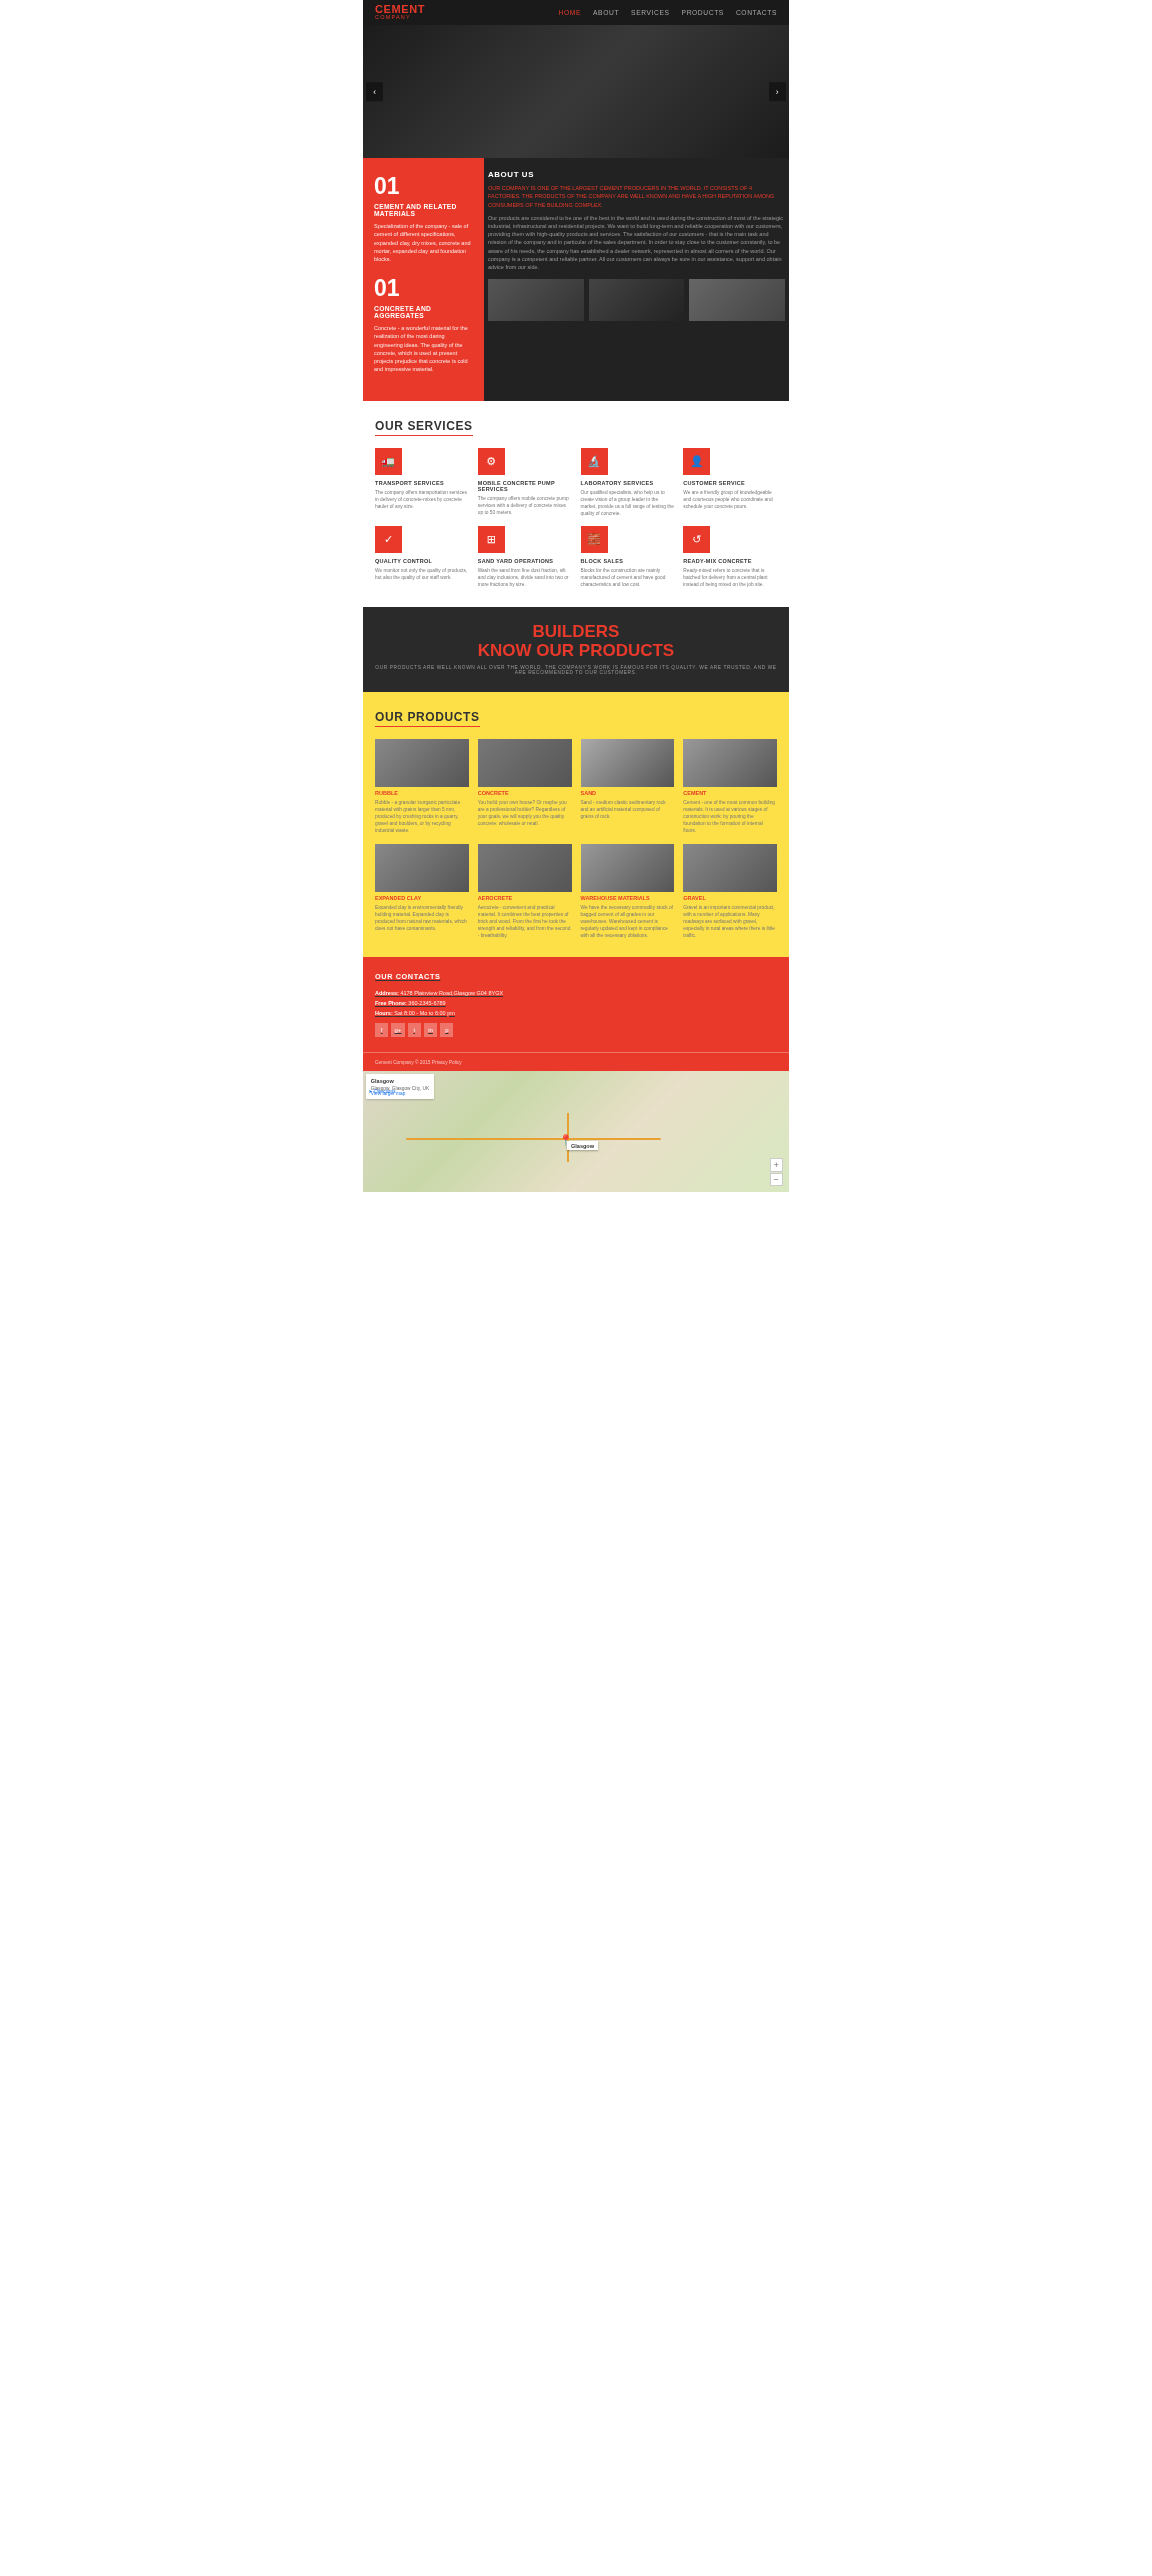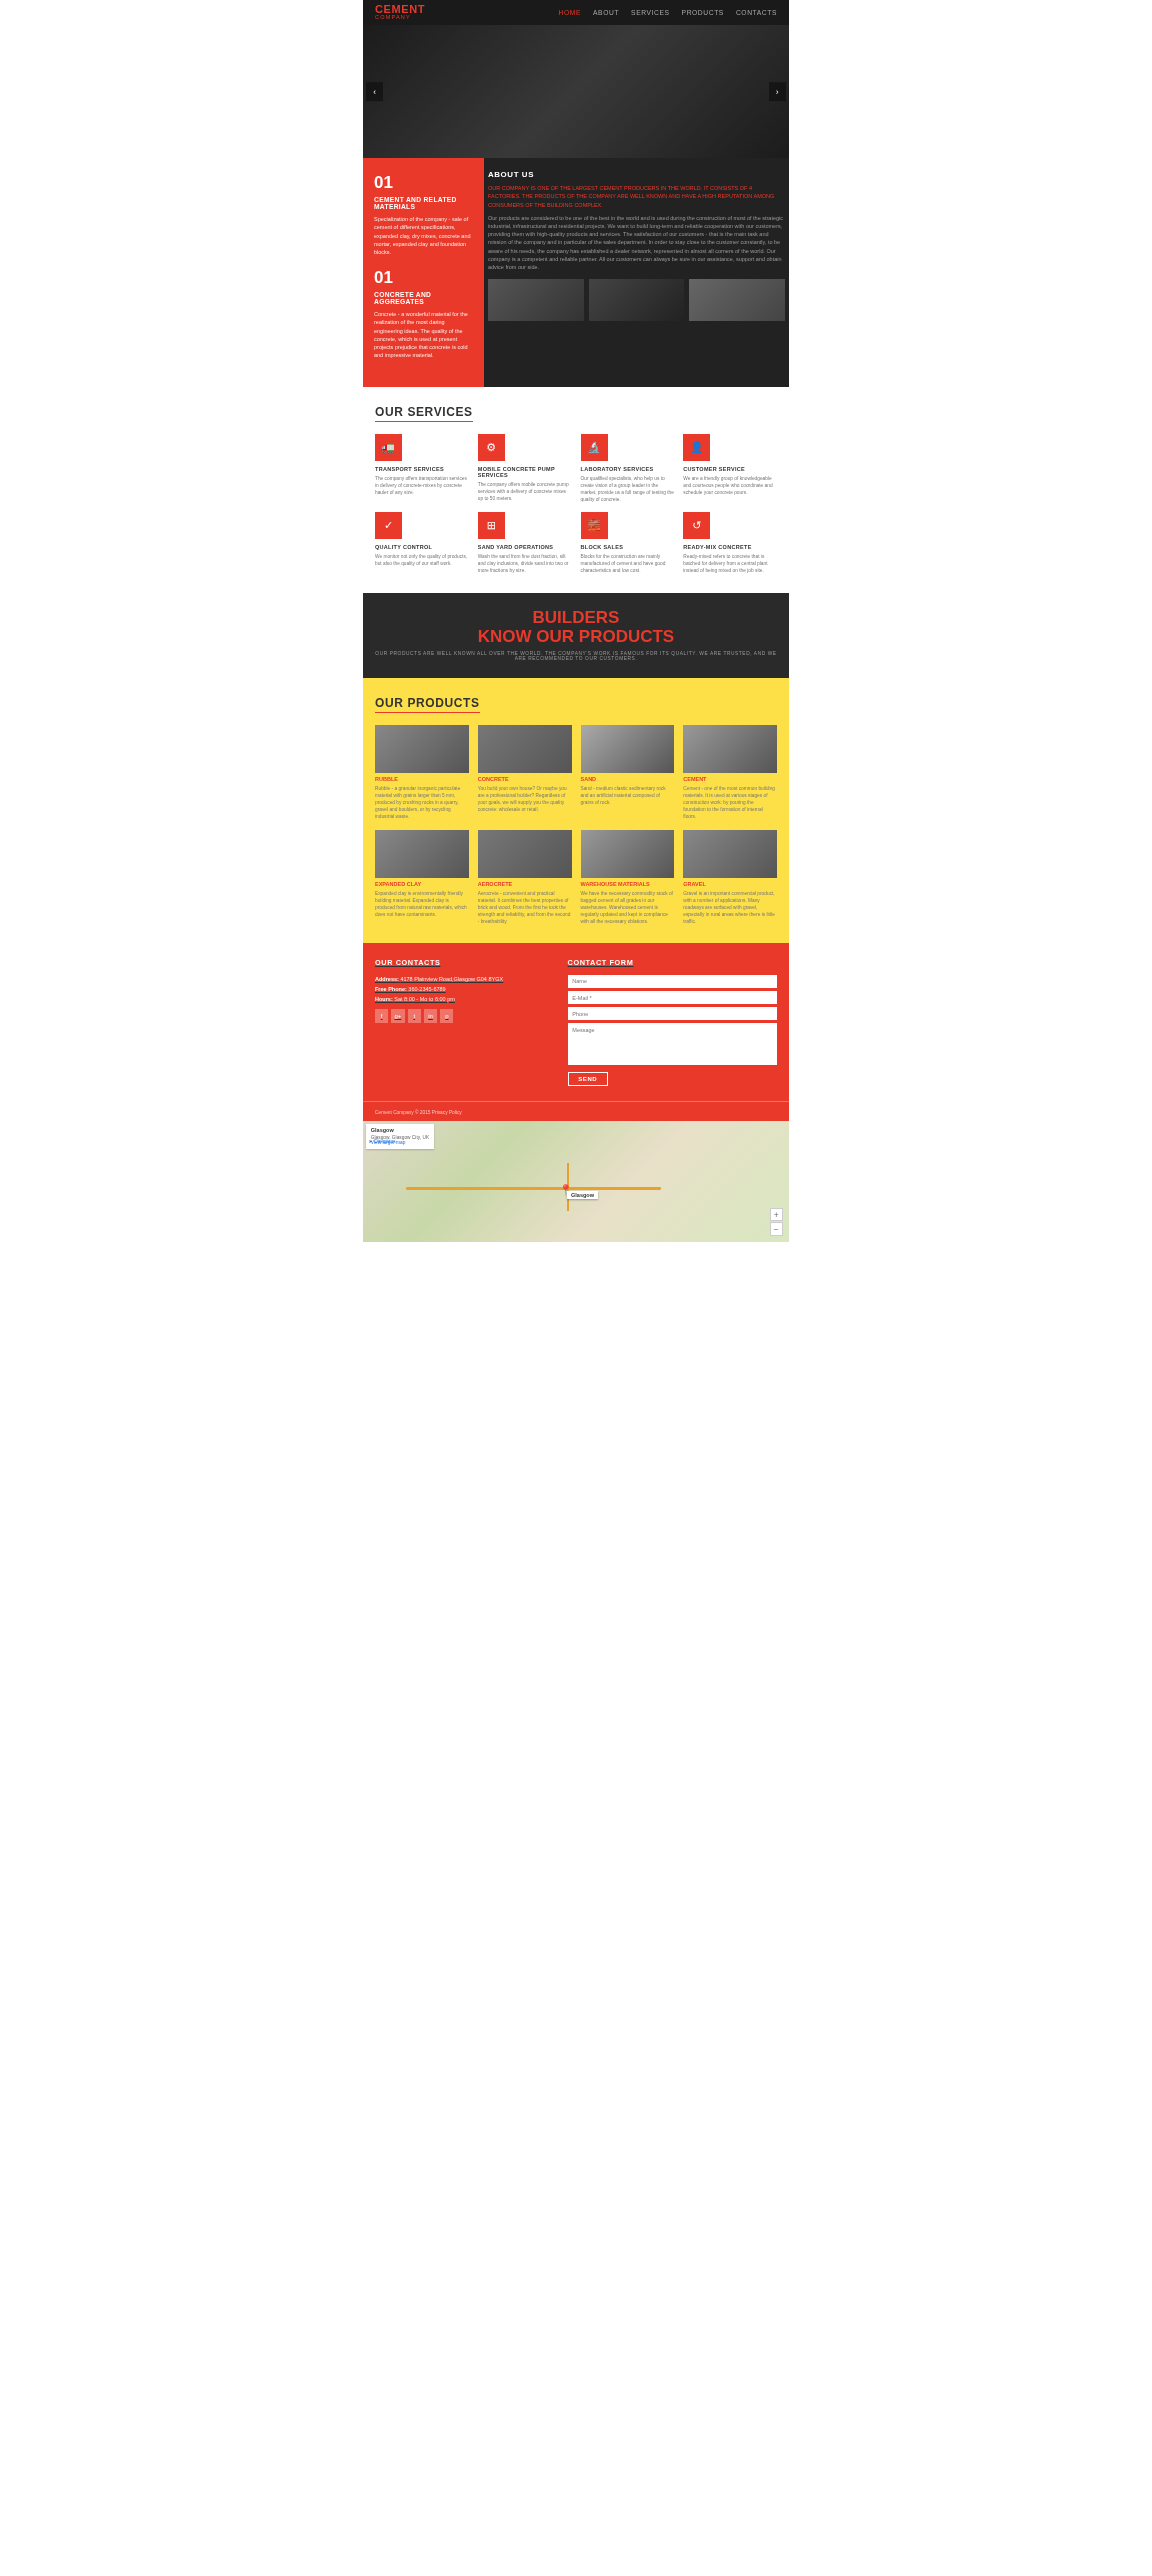--- a/index.html
+++ b/index.html
@@ -68,21 +68,21 @@
       background: #222;
     }
     .about-left {
       background: #e8392a;
       width: 121px;
       min-width: 121px;
       padding: 15px 11px;
       color: #fff;
     }
     .about-num {
-      font-size: 17px;
+      font-size: 23px;
       font-weight: bold;
       margin-bottom: 3px;
     }
     .about-subtitle {
       font-size: 6.7px;
       font-weight: bold;
       text-transform: uppercase;
       margin-bottom: 4.8px;
       letter-spacing: 0.3px;
     }
@@ -599,30 +599,20 @@
       <div><strong>Hours:</strong> <span>Sat 8:00 - Mo to 6:00 pm</span></div>
     </div>
     <div class="social-icons">
       <div class="social-icon">f</div>
       <div class="social-icon">g+</div>
       <div class="social-icon">t</div>
       <div class="social-icon">in</div>
       <div class="social-icon">p</div>
     </div>
   </div>
-  <div class="contacts-right">
-    <div class="footer-section-title">CONTACT FORM</div>
-    <div class="contact-form">
-      <input type="text" class="form-input" placeholder="Name" style="">
-      <input type="email" class="form-input" placeholder="E-Mail *" style="">
-      <input type="tel" class="form-input" placeholder="Phone" style="">
-      <textarea class="form-textarea" placeholder="Message" style=""></textarea>
-      <button class="send-btn">SEND</button>
-    </div>
-  </div>
 </footer>
 
 <div class="footer-copyright">
   <span class="footer-copyright-text">Cement Company © 2015  Privacy Policy</span>
 </div>
 
 <div class="map-section">
   <div class="map-bg">
     <div class="map-road-h"></div>
     <div class="map-road-v"></div>

